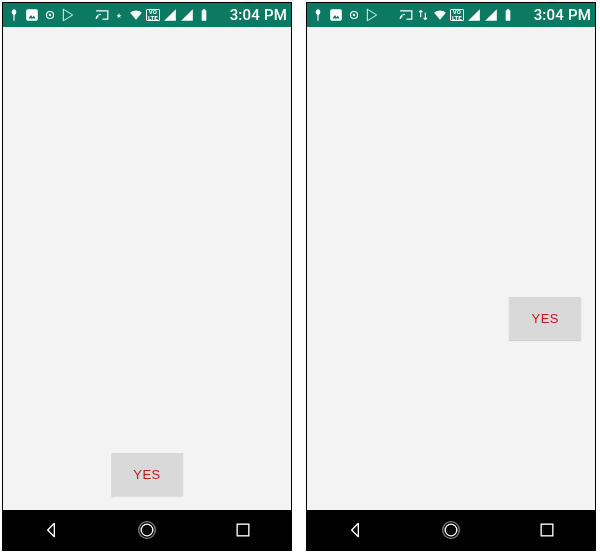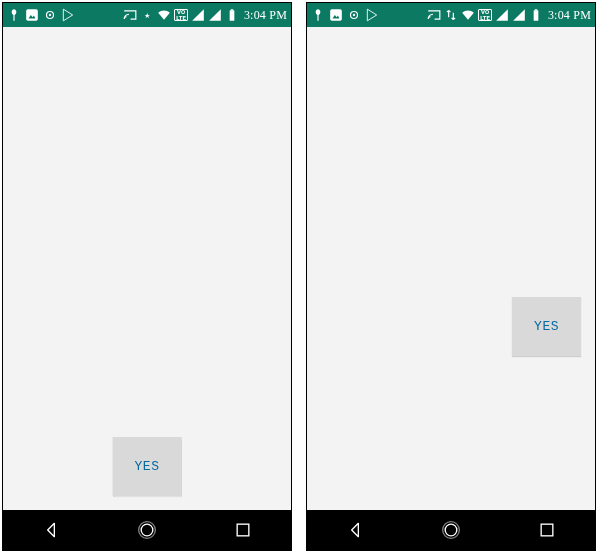--- a/index.html
+++ b/index.html
@@ -28,44 +28,43 @@
     display: flex;
     align-items: center;
     padding: 0 4px;
     font-size: 11px;
     font-weight: 500;
   }
   .status-left { display: flex; align-items: center; gap: 4px; }
   .status-right { display: flex; align-items: center; gap: 3px; margin-left: auto; }
   .ic { width: 14px; height: 14px; display:inline-flex; align-items:center; justify-content:center; }
   .ic svg { width: 14px; height: 14px; fill: #fff; }
-  .clock { font-size: 12px; margin-left: 2px; letter-spacing: 0.2px; font-family: Liberation Serif, serif; }
+  .clock { font-size: 15px; margin-left: 16px; letter-spacing: 0.2px; }
   .volte {
     font-size: 6px; line-height:6px; font-weight:700; text-align:center;
     border:1px solid #fff; padding:0 1px; border-radius:1px;
     display:flex; flex-direction:column; align-items:center; justify-content:center;
     height:12px;
   }
   .content {
     flex: 1;
     position: relative;
     background: #f3f3f3;
   }
   .btn {
     position: absolute;
     background: #d9d9d9;
-    color: #0369a1;
+    color: #b91c1c;
     font-size: 13px;
     font-weight: 500;
     letter-spacing: 0.5px;
-    padding: 22px 22px;
+    padding: 14px 22px;
     border: none;
     cursor: pointer;
     box-shadow: 0 1px 1px rgba(0,0,0,0.15);
-    font-family: Liberation Mono, monospace;
   }
   .btn-bottom-center {
     left: 50%;
     transform: translateX(-50%);
     bottom: 14px;
   }
   .btn-right-mid {
     right: 14px;
     top: 270px;
   }

